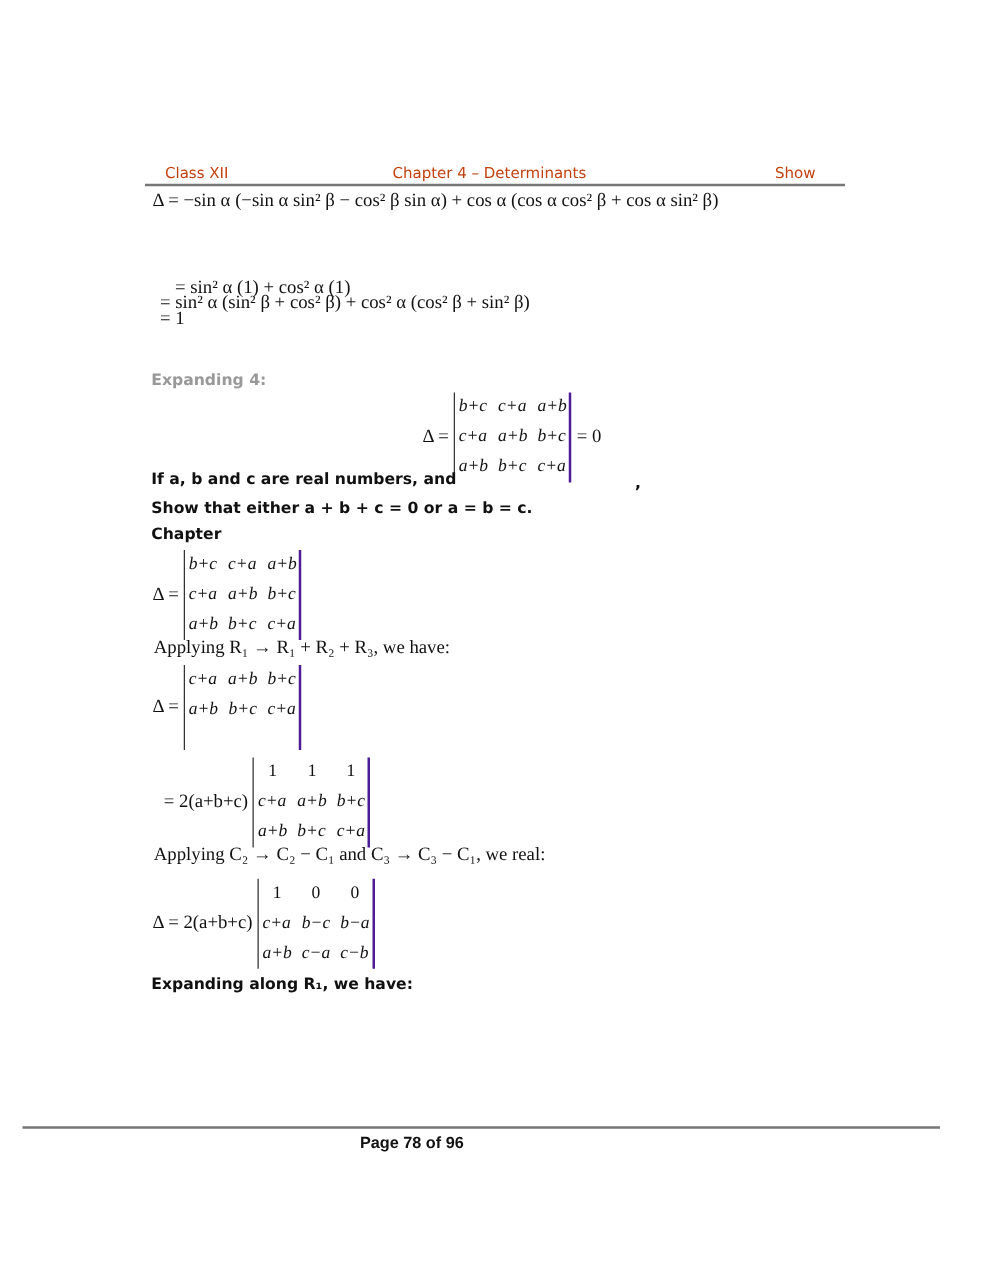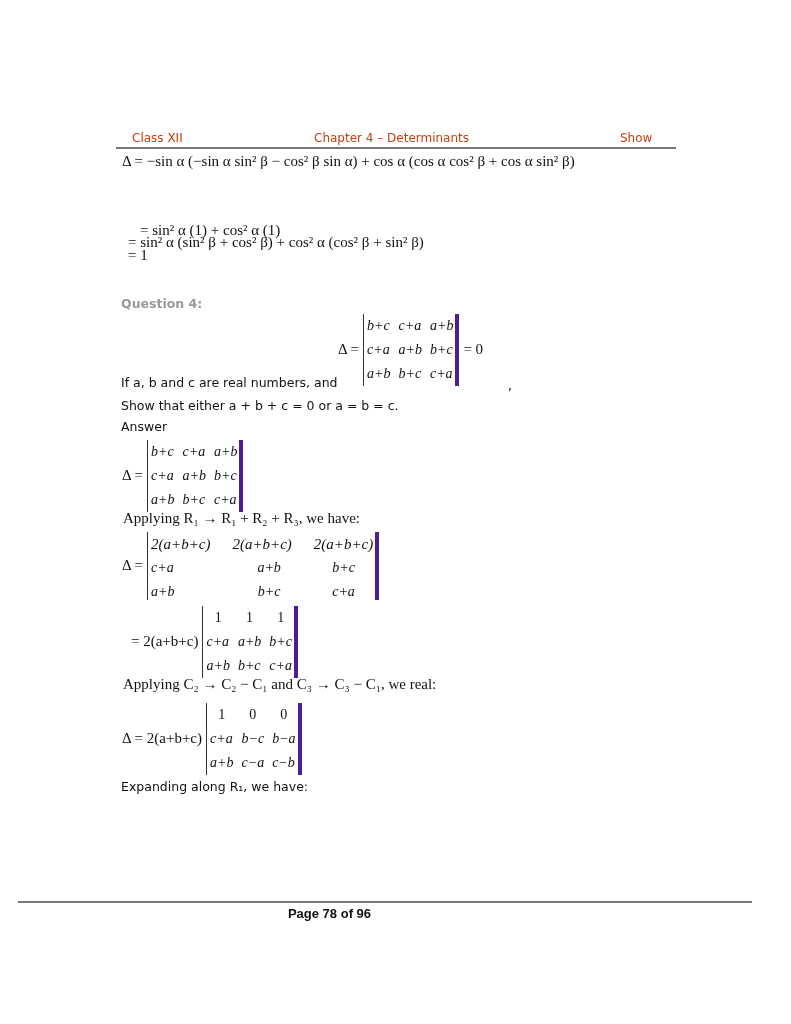--- a/index.html
+++ b/index.html
@@ -3,42 +3,42 @@
 <meta charset="utf-8">
 <style>
   html, body { margin:0; padding:0; background:#ffffff; }
   body { width:791px; height:1024px; position:relative; overflow:hidden; color:#111; }
   .sans { font-family: "DejaVu Sans", "Liberation Sans", sans-serif; }
   .serif { font-family: "Liberation Serif", "DejaVu Serif", serif; }
   .abs { position:absolute; }
   .hdr { top:131px; font-size:12px; color:#c2410c; }
   .rule { background:#777; height:2px; }
   .eq { font-size:15px; white-space:nowrap; }
-  .det { display:inline-block; vertical-align:middle; border-left:1px solid #333; border-right:4px solid #4c1d95; padding:0 2px 0 3px; }
+  .det { display:inline-block; vertical-align:middle; border-left:1px solid #333; border-right:2px solid #4c1d95; padding:0 2px 0 3px; }
   .det table { border-collapse:collapse; }
   .det td { padding:1px 8px 1px 0; font-style:italic; font-size:14px; line-height:22px; white-space:nowrap; }
   .det td:last-child { padding-right:0; }
   .det td.c { text-align:center; }
-  .txt { font-size:12.5px; color:#111; }
+  .txt { font-size:12.5px; color:#111;font-weight:bold; }
   .q { font-size:12.5px; color:#999; font-weight:bold; }
 </style>
 </head>
 <body>
 
 <div class="abs sans hdr" style="left:132px;">Class XII</div>
 <div class="abs sans hdr" style="left:314px;">Chapter 4 – Determinants</div>
 <div class="abs sans hdr" style="left:620px;">Show</div>
 <div class="abs rule" style="left:116px; top:147px; width:560px;"></div>
 
 <div class="abs serif eq" style="left:122px; top:153px;">Δ = −sin α (−sin α sin² β − cos² β sin α) + cos α (cos α cos² β + cos α sin² β)</div>
 <div class="abs serif eq" style="left:128px; top:194px;margin-top:40px;">= sin² α (sin² β + cos² β) + cos² α (cos² β + sin² β)</div>
 <div class="abs serif eq" style="left:128px; top:222px;margin-left:12px;">= sin² α (1) + cos² α (1)</div>
 <div class="abs serif eq" style="left:128px; top:247px;">= 1</div>
 
-<div class="abs sans q" style="left:121px; top:296px;">Question 4:</div>
+<div class="abs sans q" style="left:121px; top:296px;">Expanding 4:</div>
 
 <div class="abs serif" style="left:338px; top:314px;">
   <span class="eq">Δ =</span>
   <span class="det">
     <table>
       <tbody>
           <tr>
             <td>b+c</td>
             <td>c+a</td>
             <td>a+b</td>
@@ -54,21 +54,21 @@
             <td>c+a</td>
           </tr>
     </tbody>
       </table>
   </span>
   <span class="eq">= 0</span>
 </div>
 <div class="abs sans txt" style="left:121px; top:375px;">If a, b and c are real numbers, and</div>
 <div class="abs sans txt" style="left:508px; top:378px;">,</div>
 <div class="abs sans txt" style="left:121px; top:398px;">Show that either a + b + c = 0 or a = b = c.</div>
-<div class="abs sans txt" style="left:121px; top:419px;">Answer</div>
+<div class="abs sans txt" style="left:121px; top:419px;">Chapter</div>
 
 <div class="abs serif" style="left:122px; top:440px;">
   <span class="eq">Δ =</span>
   <span class="det">
     <table>
       <tbody>
           <tr>
             <td>b+c</td>
             <td>c+a</td>
             <td>a+b</td>
@@ -88,25 +88,20 @@
   </span>
 </div>
 
 <div class="abs serif eq" style="left:123px; top:510px;">Applying R₁ → R₁ + R₂ + R₃, we have:</div>
 
 <div class="abs serif" style="left:122px; top:532px;">
   <span class="eq">Δ =</span>
   <span class="det" style="height:68px;">
     <table>
       <tbody>
-          <tr>
-            <td style="padding-right:22px;font-size:15px;">2(a+b+c)</td>
-            <td style="padding-right:22px;font-size:15px;">2(a+b+c)</td>
-            <td style="font-size:15px;">2(a+b+c)</td>
-          </tr>
       <tr>
             <td>c+a</td>
             <td class="c">a+b</td>
             <td class="c">b+c</td>
           </tr>
       <tr>
             <td>a+b</td>
             <td class="c">b+c</td>
             <td class="c">c+a</td>
           </tr>

